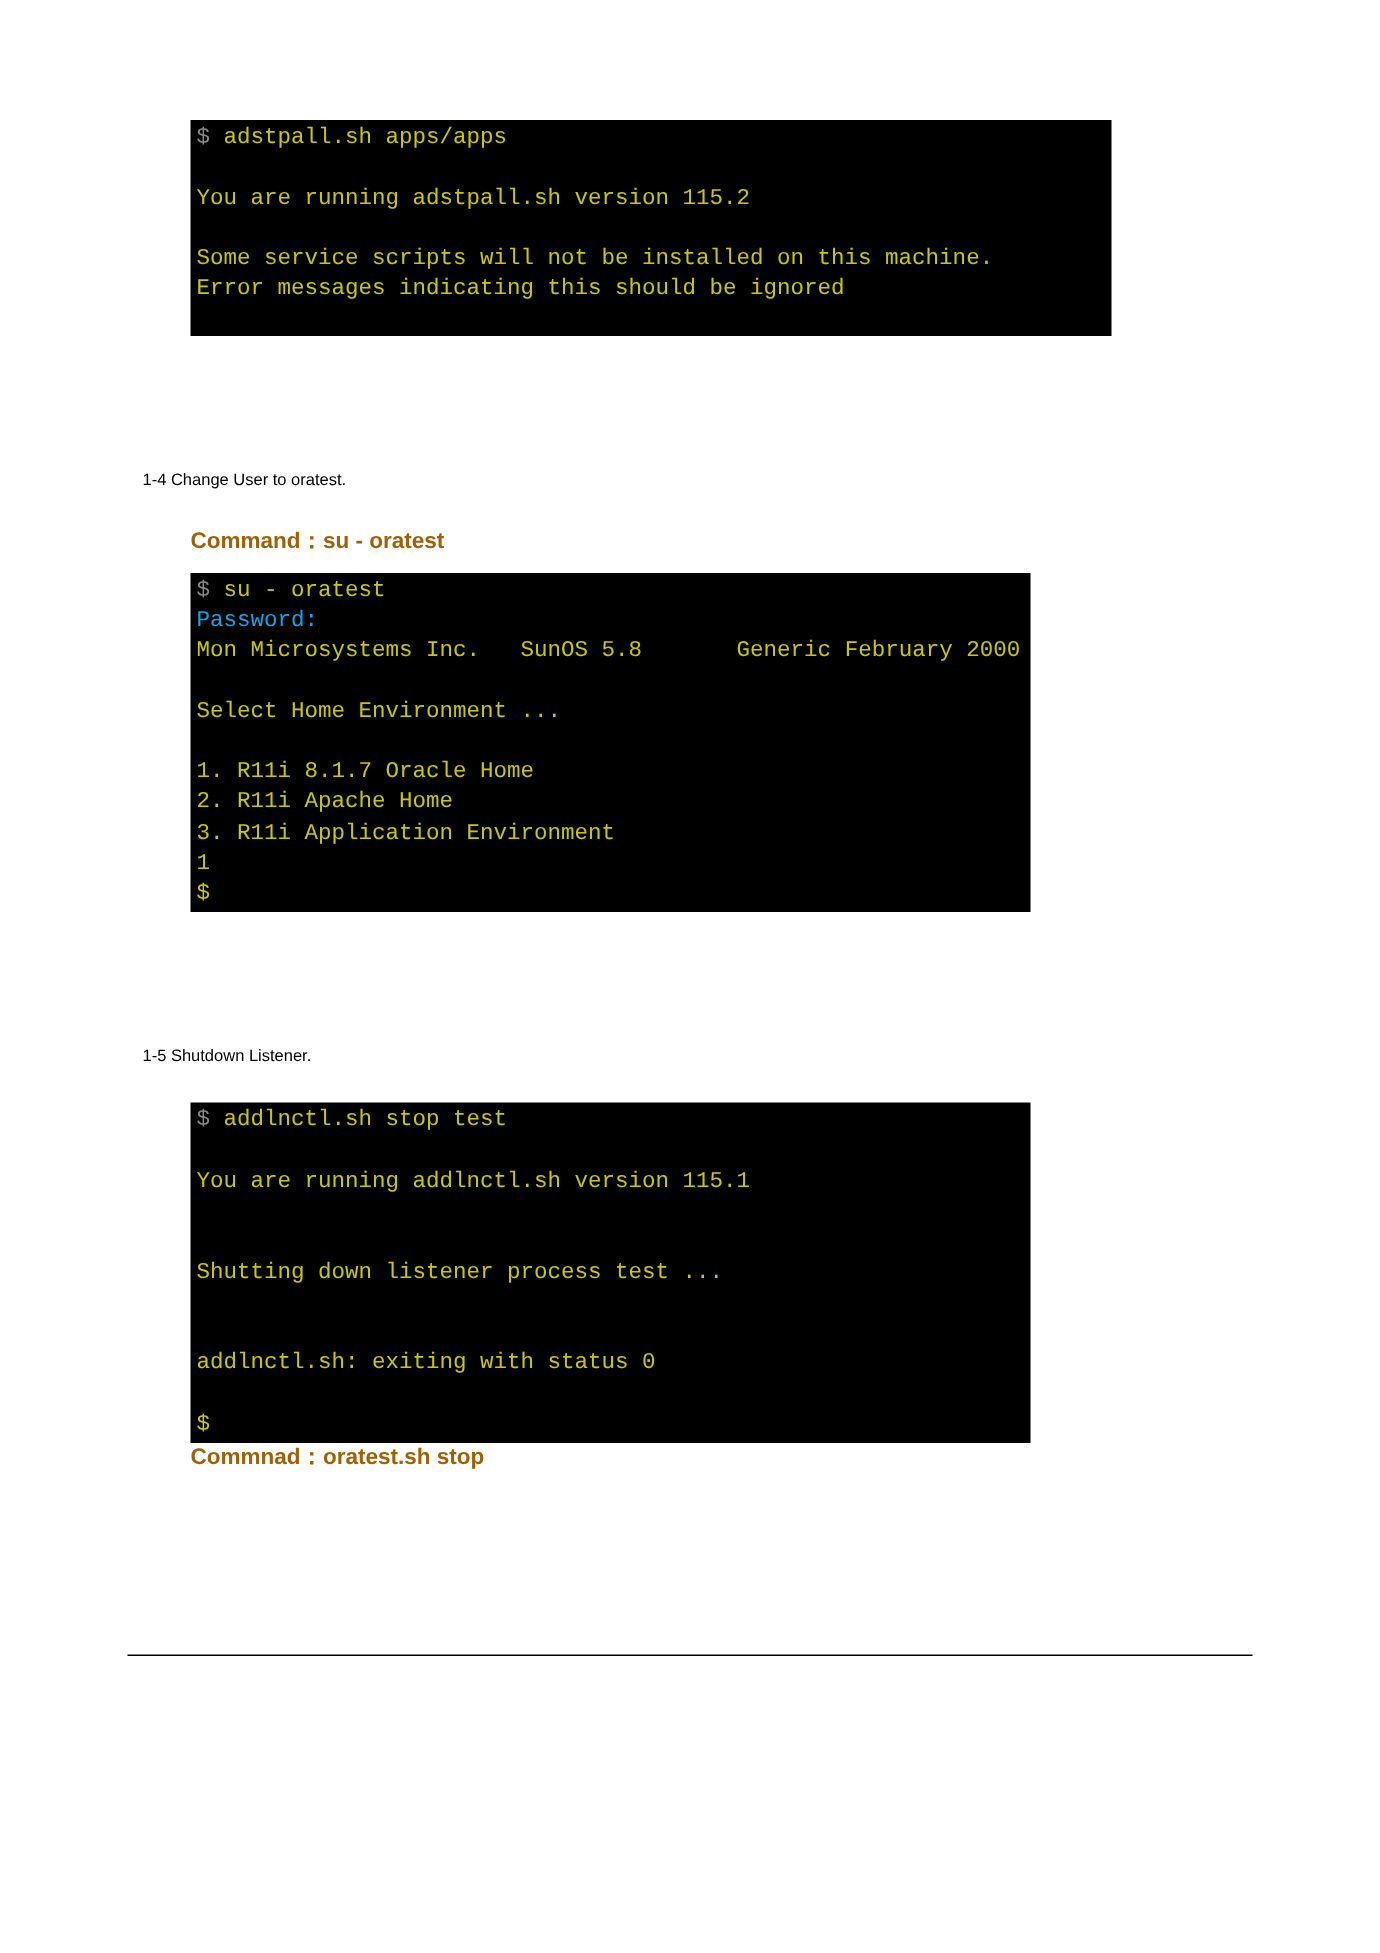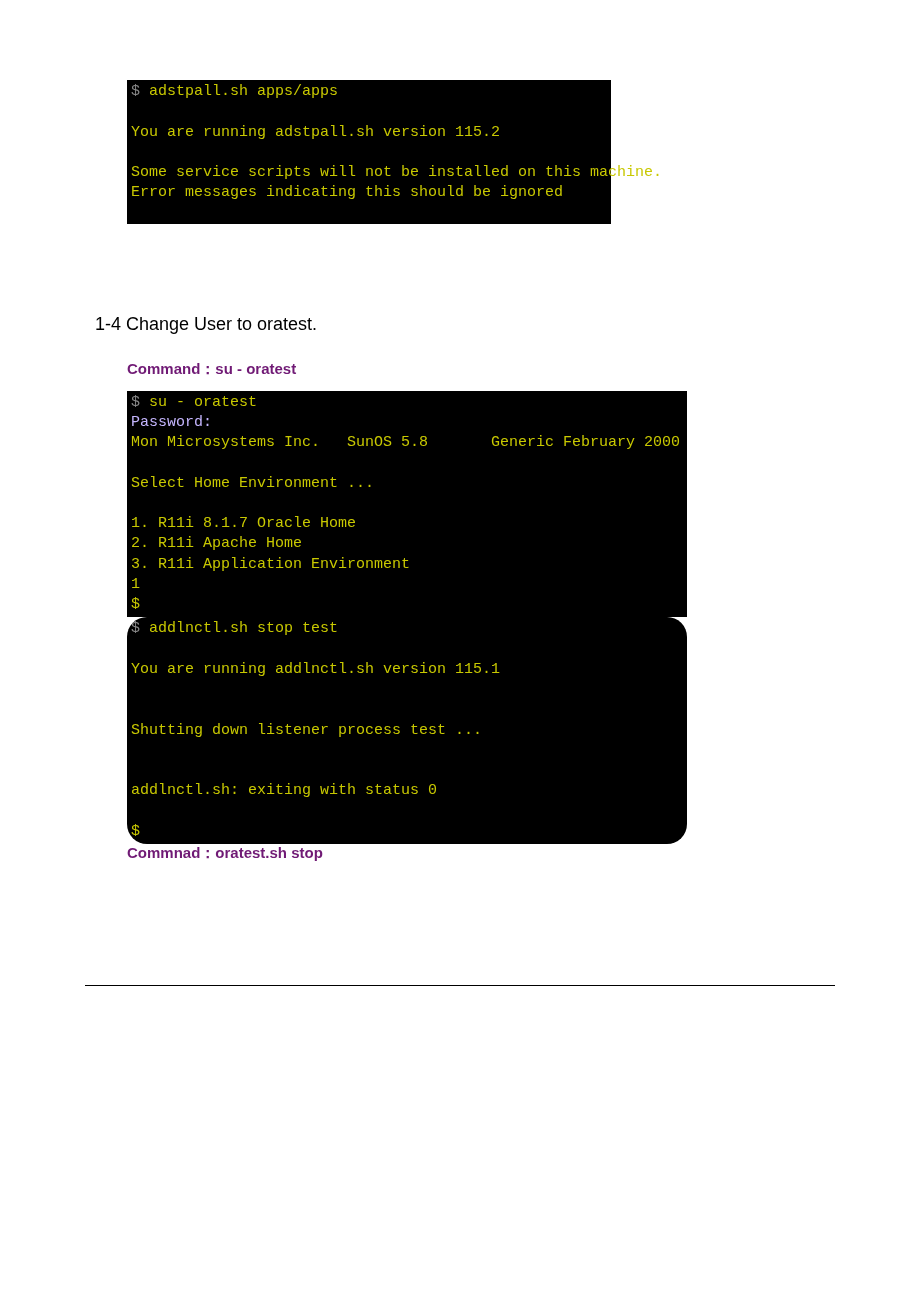--- a/index.html
+++ b/index.html
@@ -20,49 +20,48 @@
     .terminal {
       background: #000000;
       font-family: "Courier New", monospace;
       font-size: 15px;
       line-height: 1.35;
       margin-left: 42px;
       padding: 2px 4px;
       white-space: pre;
     }
     .terminal-1 {
-      width: 484px;
+      width: 614px;
       padding-bottom: 20px;
     }
     .terminal-2 {
       width: 560px;
     }
     .terminal-3 {
       width: 560px;
-      border-radius: 20px;
     }
     .term-prompt {
       color: #888888;
     }
     .term-yellow {
       color: #c8c800;
     }
     .term-red {
-      color: #c4b5fd;
+      color: #0ea5e9;
     }
     .step-heading {
-      font-size: 18px;
+      font-size: 11px;
       color: #000000;
       margin-top: 90px;
       margin-bottom: 25px;
       margin-left: 10px;
     }
     .command-line {
       font-size: 15px;
-      color: #701a75;
+      color: #a16207;
       font-weight: bold;
       margin-left: 42px;
       margin-bottom: 12px;
     }
     .footer-rule {
       border-top: 1px solid #000000;
       margin: 50px 85px 0 85px;
     }
   </style>
 </head>
@@ -85,20 +84,21 @@
 <span class="term-yellow">Mon Microsystems Inc.   SunOS 5.8</span><span class="term-yellow">       Generic February 2000</span>
 <span class="term-yellow"></span>
 <span class="term-yellow">Select Home Environment ...</span>
 <span class="term-yellow"></span>
 <span class="term-yellow">1. R11i 8.1.7 Oracle Home</span>
 <span class="term-yellow">2. R11i Apache Home</span>
 <span class="term-yellow">3. R11i Application Environment</span>
 <span class="term-yellow">1</span>
 <span class="term-yellow">$</span></div>
 
+  <div class="step-heading">1-5  Shutdown Listener.</div>
 
   <div class="terminal terminal-3"><span class="term-prompt">$</span><span class="term-yellow"> addlnctl.sh stop test</span>
 <span class="term-yellow"></span>
 <span class="term-yellow">You are running addlnctl.sh version 115.1</span>
 <span class="term-yellow"></span>
 <span class="term-yellow"></span>
 <span class="term-yellow">Shutting down listener process test ...</span>
 <span class="term-yellow"></span>
 <span class="term-yellow"></span>
 <span class="term-yellow">addlnctl.sh: exiting with status 0</span>

